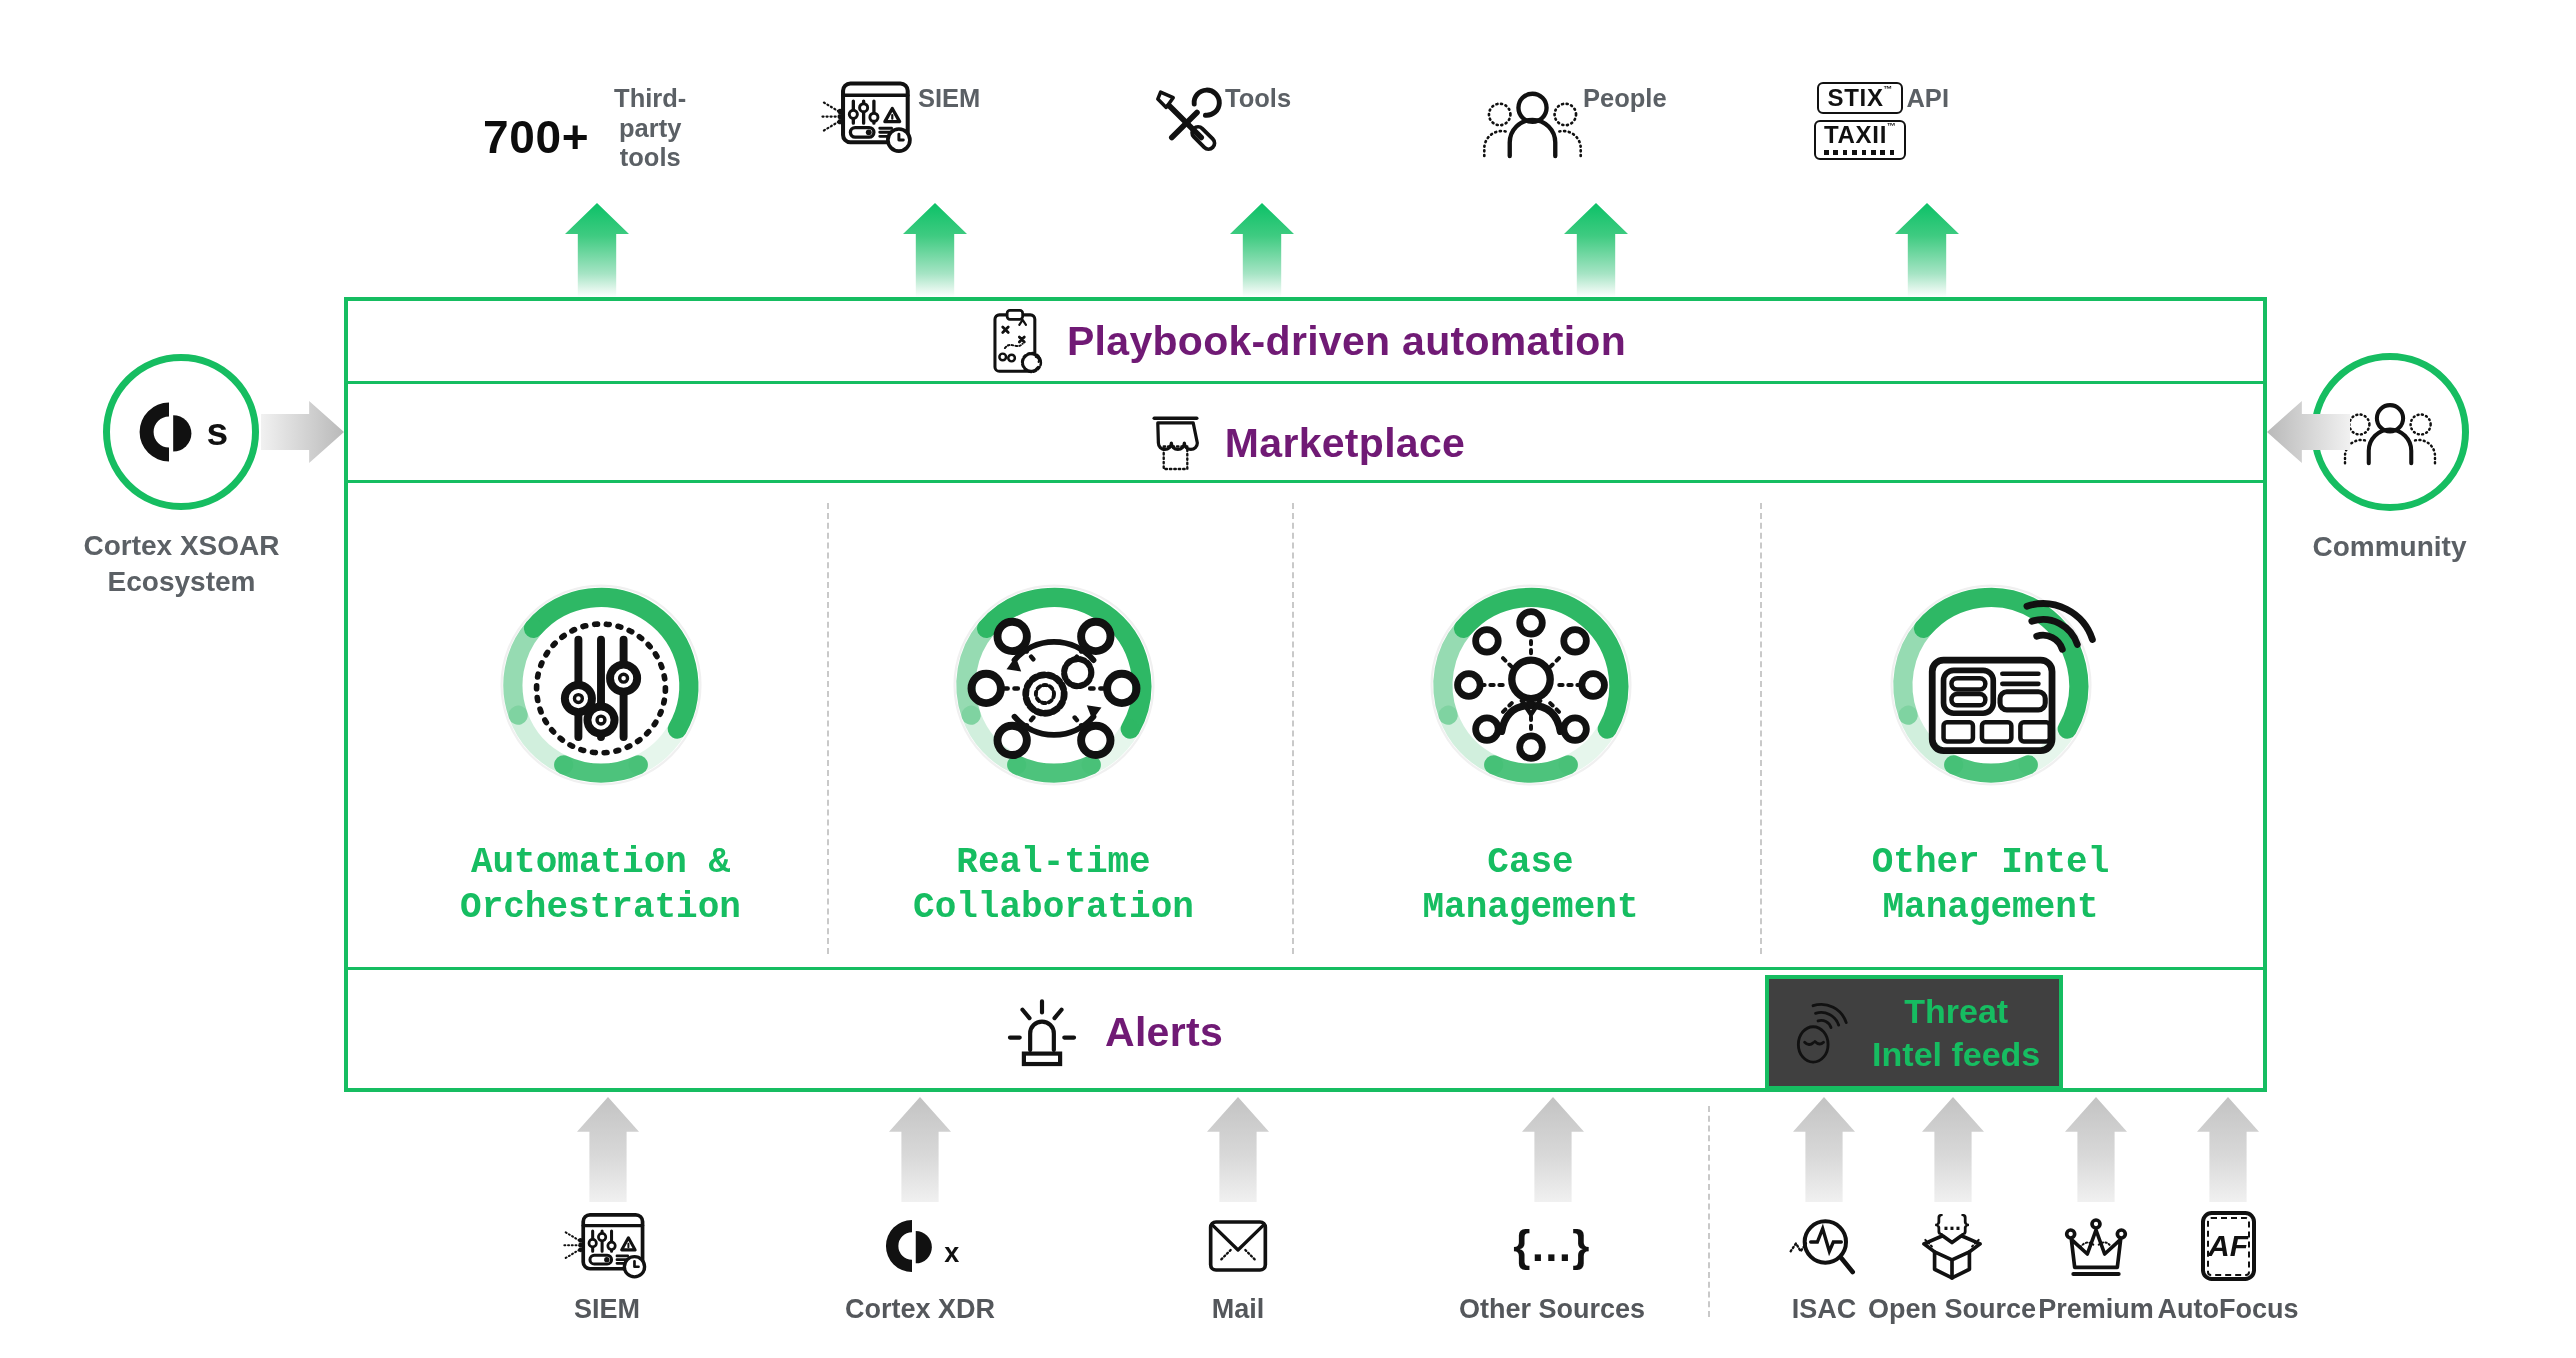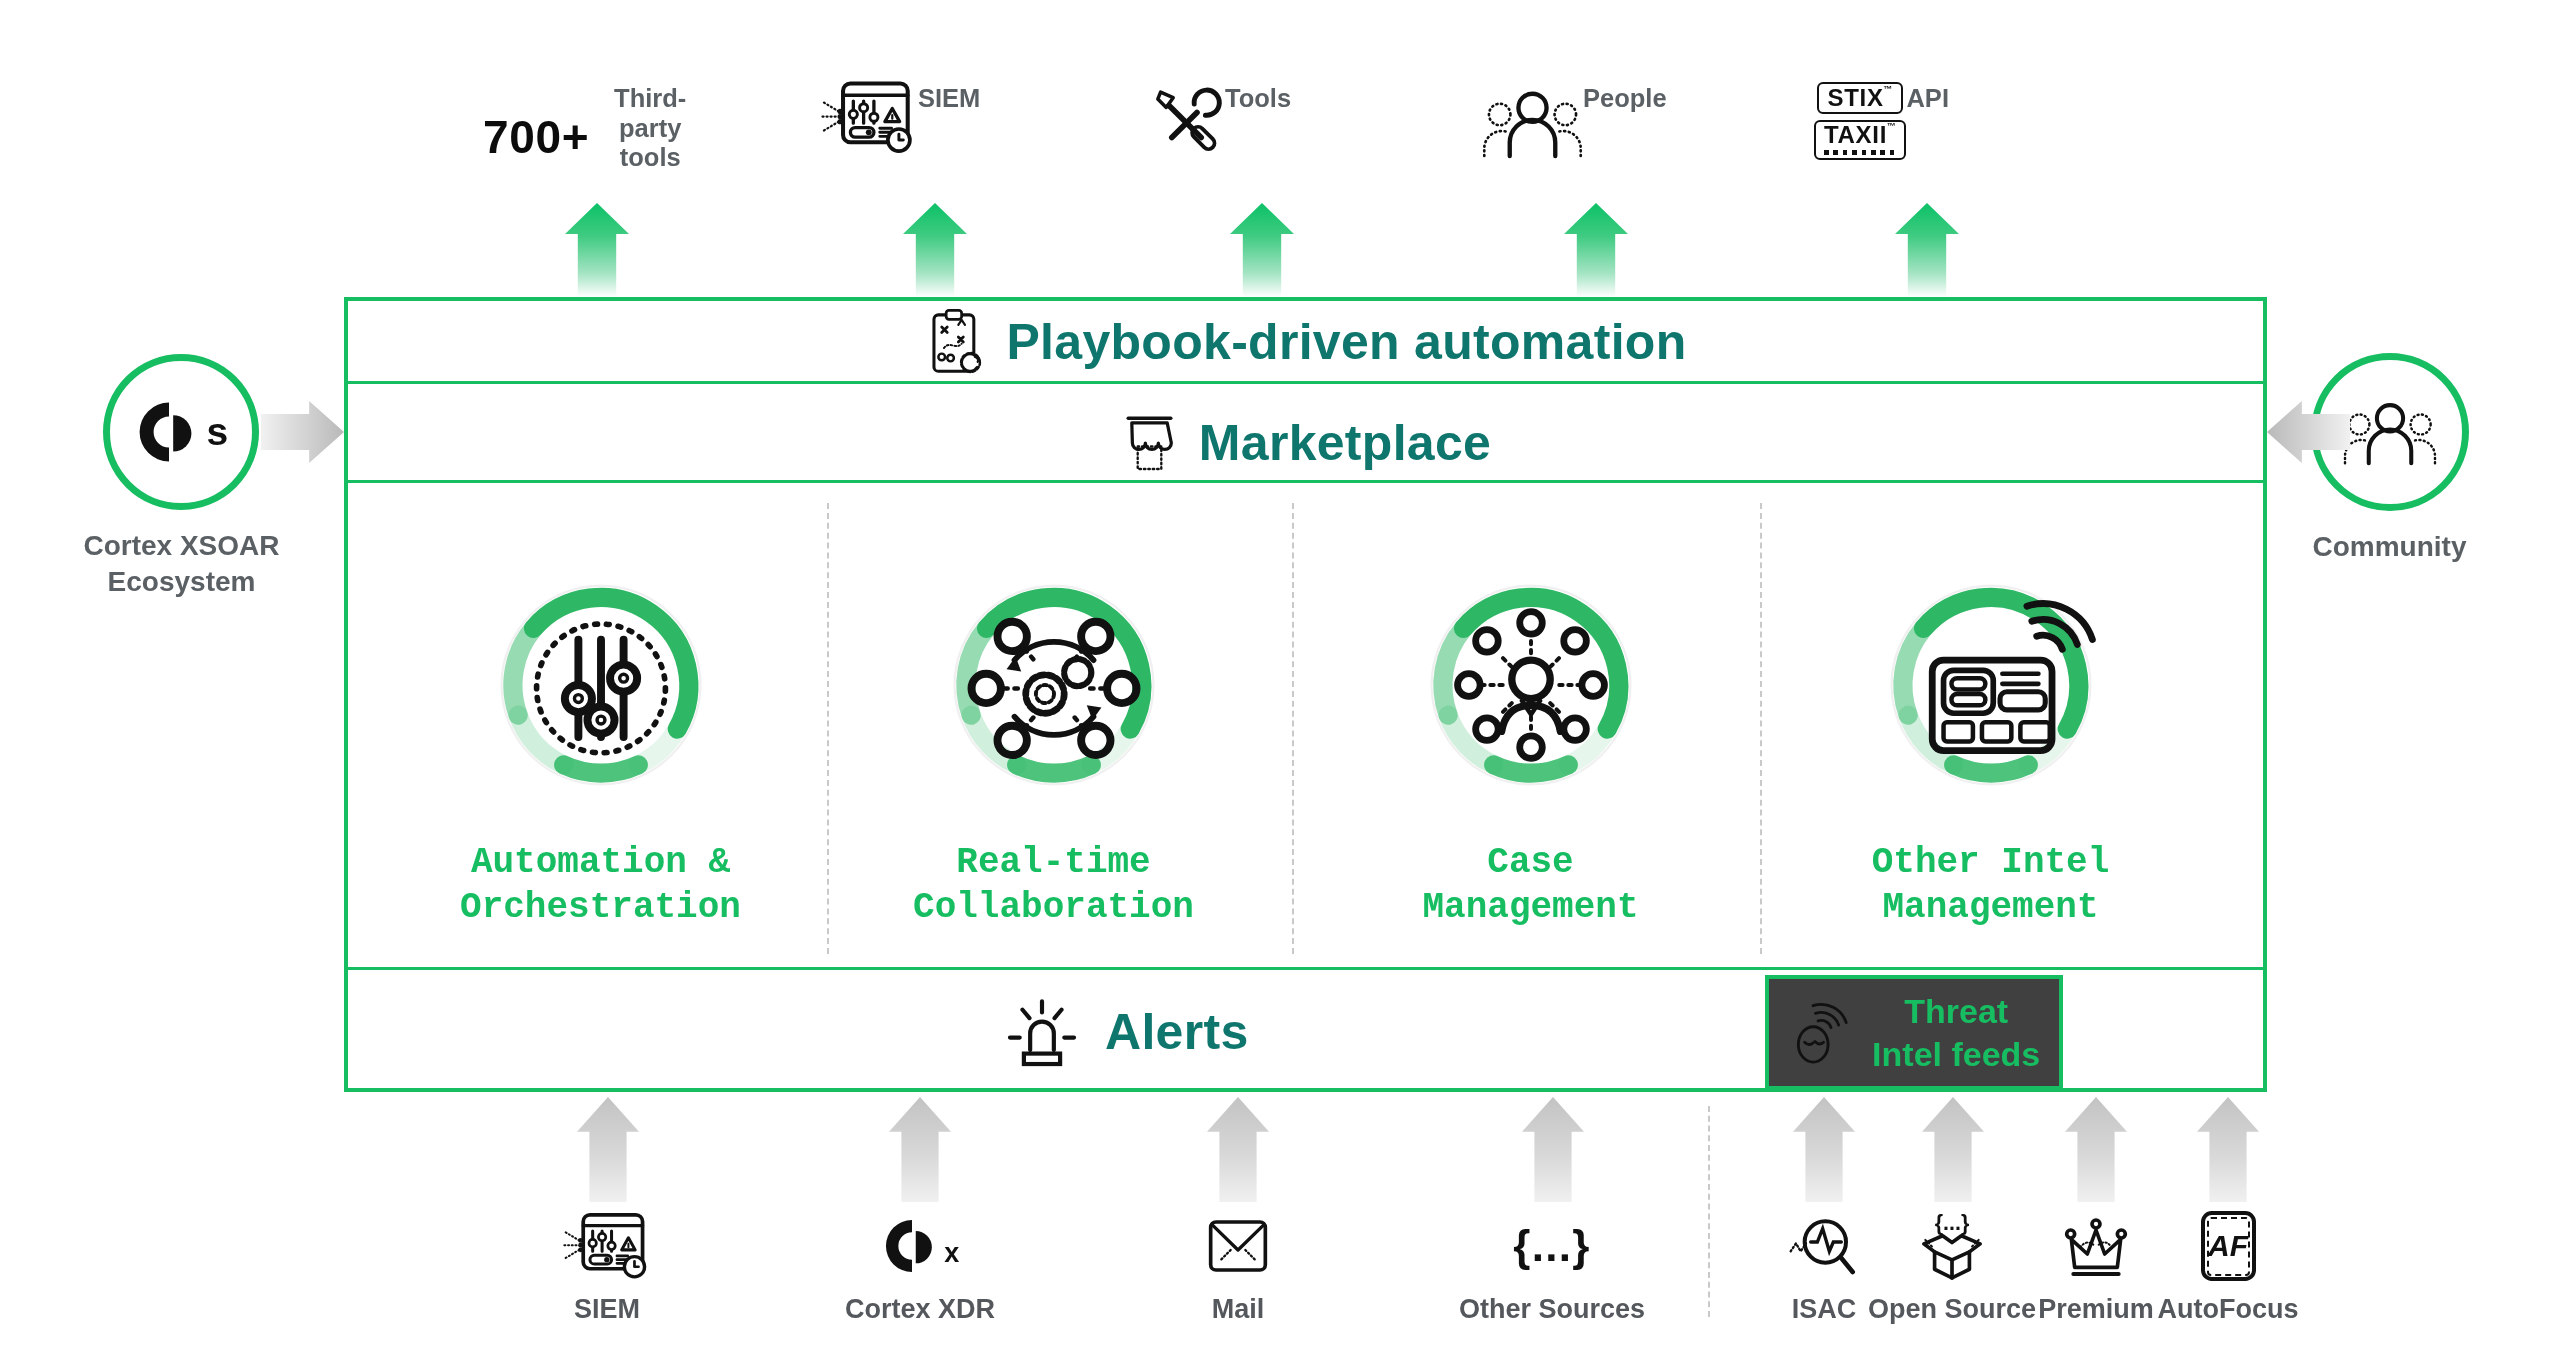--- a/index.html
+++ b/index.html
@@ -31,21 +31,21 @@
      background:linear-gradient(90deg,#f1f1f1 0%,#b9b9b9 100%);}
   .side-arrow.right{left:2267px;
      clip-path:polygon(100% 21%,42% 21%,42% 0,0 50%,42% 100%,42% 79%,100% 79%);
      background:linear-gradient(270deg,#f1f1f1 0%,#b9b9b9 100%);}
   
   .main-box{position:absolute;left:344px;top:297px;width:1923px;height:795px;
             border:4.7px solid #16bd61;box-sizing:border-box;background:#fff;}
   .hline{position:absolute;left:344px;width:1923px;height:3.4px;background:#16bd61;}
   .banner{position:absolute;left:344px;width:1923px;display:flex;align-items:center;
           justify-content:center;gap:20px;}
-  .green-header{font-size:50px;font-weight:700;color:#0f766e;letter-spacing:0.3px;}
+  .green-header{font-size:41px;font-weight:700;color:#701a75;letter-spacing:0.3px;}
   .feature{position:absolute;top:572px;width:289px;text-align:center;}
   .feature-label{margin-top:42px;font-size:36px;font-weight:700;color:#16bd61;line-height:1.25;font-family:Liberation Mono, monospace;}
   .vdash{position:absolute;top:503px;height:451px;width:0;border-left:2.7px dashed #c9c9c9;}
   .vdash-bottom{position:absolute;left:1708px;top:1106px;height:211px;width:0;
                 border-left:2.7px dashed #c9c9c9;}
   .alerts-group{position:absolute;left:1003px;top:979px;height:106px;display:flex;
                 align-items:center;gap:24px;}
   .threat-box{position:absolute;left:1765px;top:975px;width:298px;height:115px;
               border:4px solid #16bd61;box-sizing:border-box;display:flex;align-items:center;
               justify-content:center;gap:13.4px;background:#404040;}

